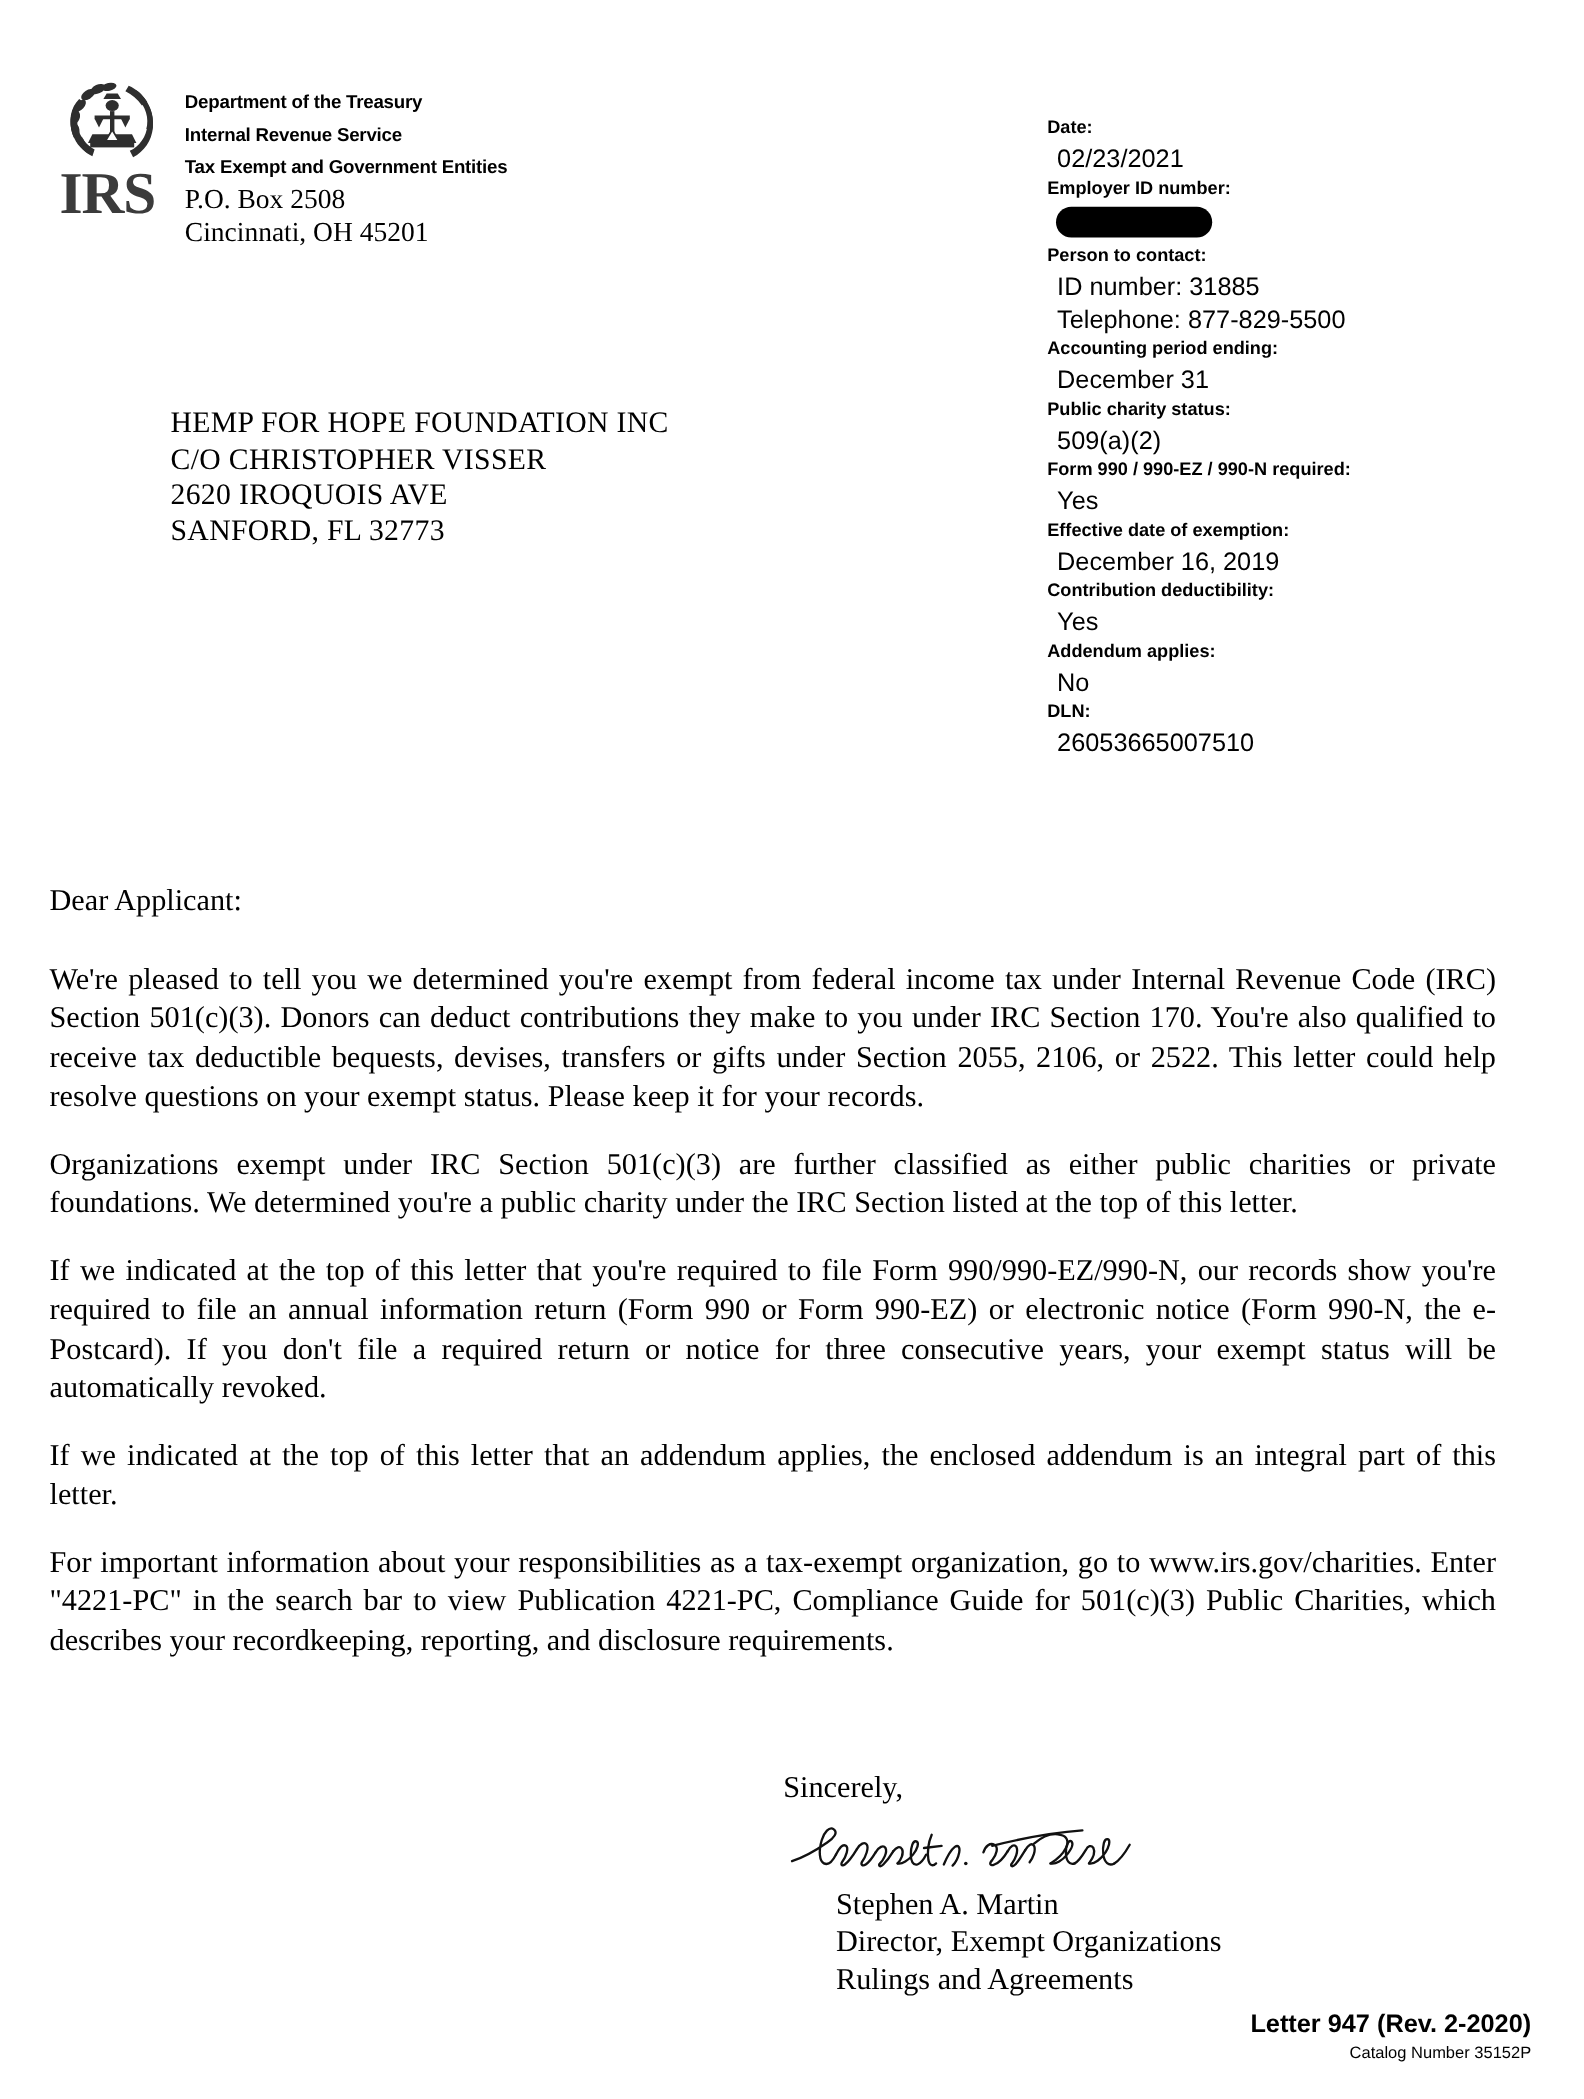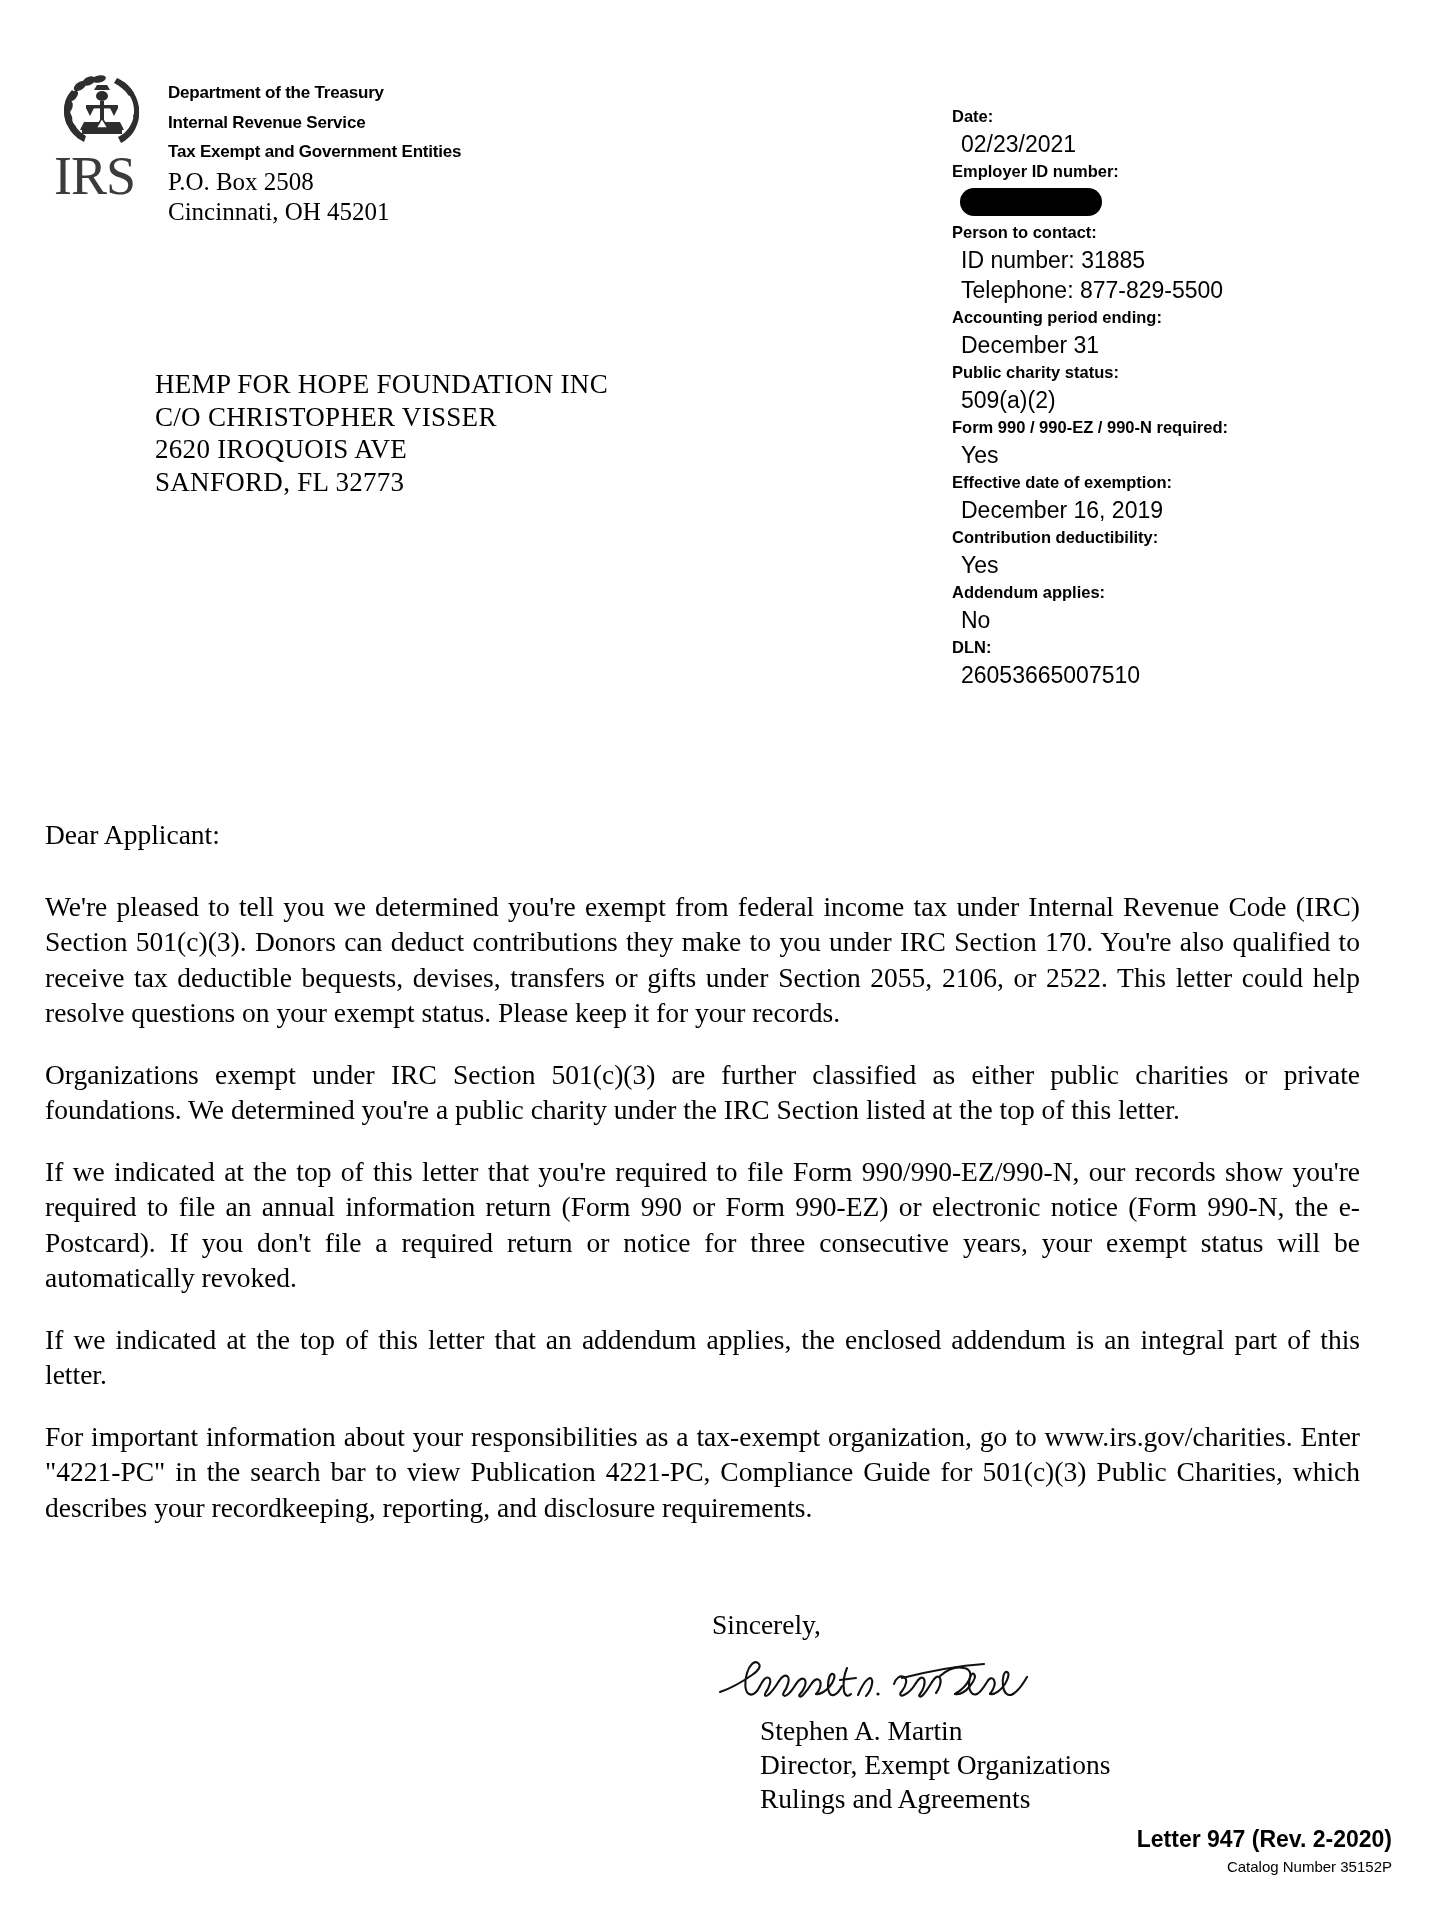--- a/index.html
+++ b/index.html
@@ -41,21 +41,21 @@
     display: block;
     width: 84px;
     height: 86px;
     margin-left: 12px;
   }
   .irs-word {
     font-family: "Liberation Serif", serif;
     font-size: 54px;
     line-height: 48px;
     letter-spacing: -1px;
-    font-weight: 400;
+    font-weight: 700;
     color: #3b3b3b;
     margin-top: -6px;
     margin-left: 6px;
   }
   .agency {
     padding-top: 6px;
   }
   .agency .bold-line {
     font-family: "Liberation Sans", sans-serif;
     font-weight: bold;
@@ -108,21 +108,21 @@
     font-family: "Liberation Serif", serif;
     font-size: 27px;
     line-height: 32.5px;
     letter-spacing: 0.3px;
   }
 
   
   .body {
     position: absolute;
     left: 45px;
-    top: 817px;
+    top: 800px;
     width: 1315px;
     font-family: "Liberation Serif", serif;
     font-size: 27.5px;
     line-height: 35.5px;
   }
   .body p {
     margin: 0 0 26px 0;
     text-align: justify;
     text-justify: inter-word;
   }

